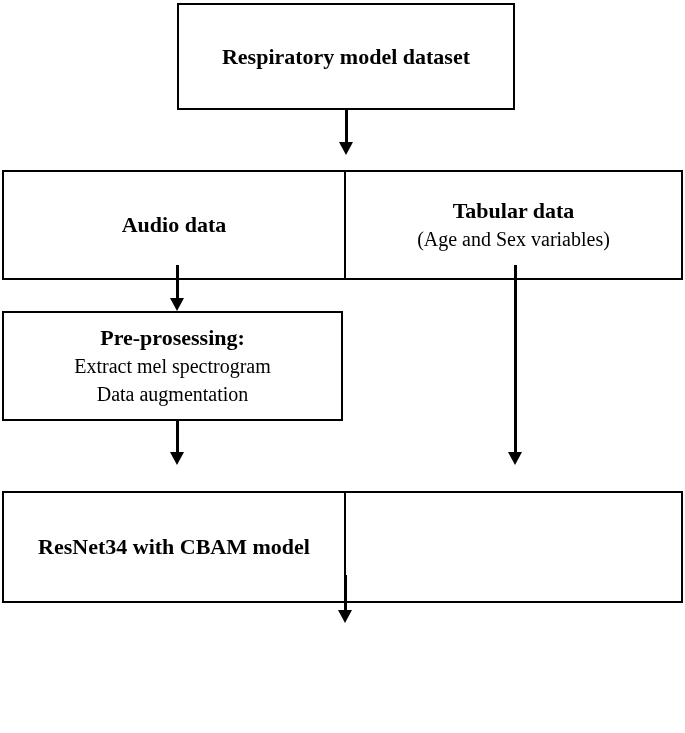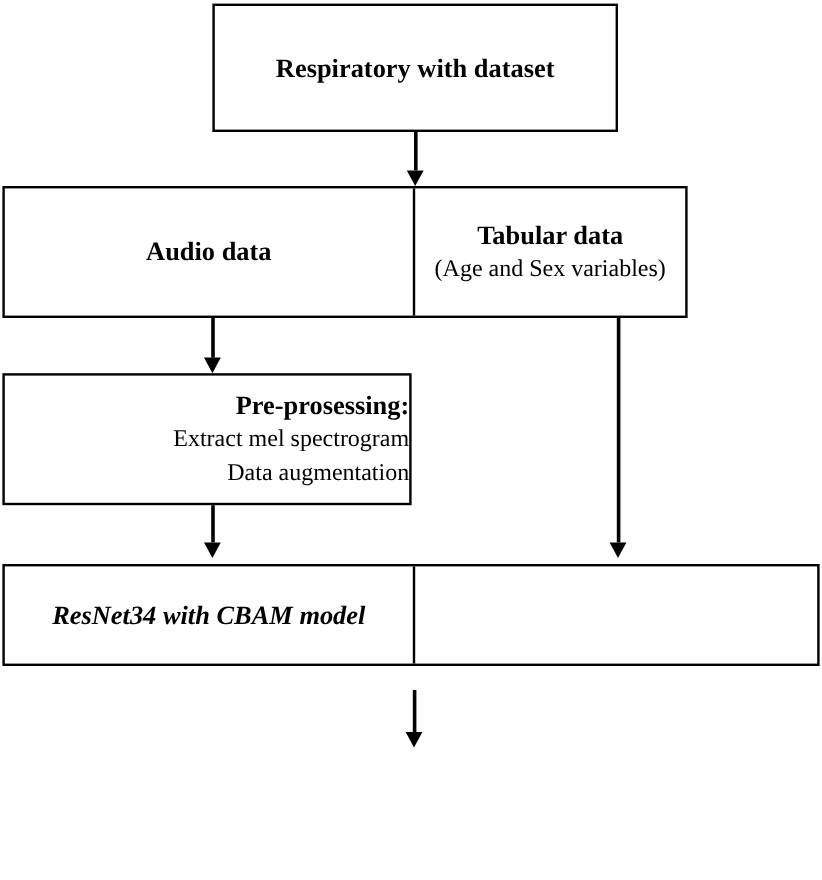--- a/index.html
+++ b/index.html
@@ -86,60 +86,60 @@
     border-right: 7px solid transparent;
     border-top: 13px solid var(--line);
   }
 </style>
 </head>
 <body>
 
 <div class="canvas">
 
   <div class="box" style="left:177px; top:3px; width:338px; height:107px;">
-    <div class="title">Respiratory with dataset</div>
+    <div class="title">Respiratory model dataset</div>
   </div>
 
   <div class="arrow" style="left:339px; top:110px; height:45px;">
     <div class="shaft"></div>
     <div class="head"></div>
   </div>
 
-  <div class="split-row" style="left:2px; top:155px; width:571px; height:110px;">
+  <div class="split-row" style="left:2px; top:170px; width:681px; height:110px;">
     <div class="cell left">
       <div class="title">Audio data</div>
     </div>
     <div class="cell right">
       <div class="title">Tabular data</div>
       <div class="subtitle">(Age and Sex variables)</div>
     </div>
   </div>
 
   <div class="arrow" style="left:170px; top:265px; height:46px;">
     <div class="shaft"></div>
     <div class="head"></div>
   </div>
 
   <div class="arrow" style="left:508px; top:265px; height:200px;">
     <div class="shaft"></div>
     <div class="head"></div>
   </div>
 
-  <div class="box" style="left:2px; top:311px; width:341px; height:110px;align-items:flex-end;">
+  <div class="box" style="left:2px; top:311px; width:341px; height:110px;">
     <div class="title">Pre-prosessing:</div>
     <div class="subtitle">Extract mel spectrogram</div>
     <div class="subtitle">Data augmentation</div>
   </div>
 
   <div class="arrow" style="left:170px; top:421px; height:44px;">
     <div class="shaft"></div>
     <div class="head"></div>
   </div>
 
-  <div class="split-row" style="left:2px; top:470px; width:681px; height:85px;font-style:italic;">
+  <div class="split-row" style="left:2px; top:491px; width:681px; height:112px;">
     <div class="cell left">
       <div class="title">ResNet34 with CBAM model</div>
     </div>
   </div>
 
   <div class="arrow" style="left:338px; top:575px; height:48px;">
     <div class="shaft"></div>
     <div class="head"></div>
   </div>
 

